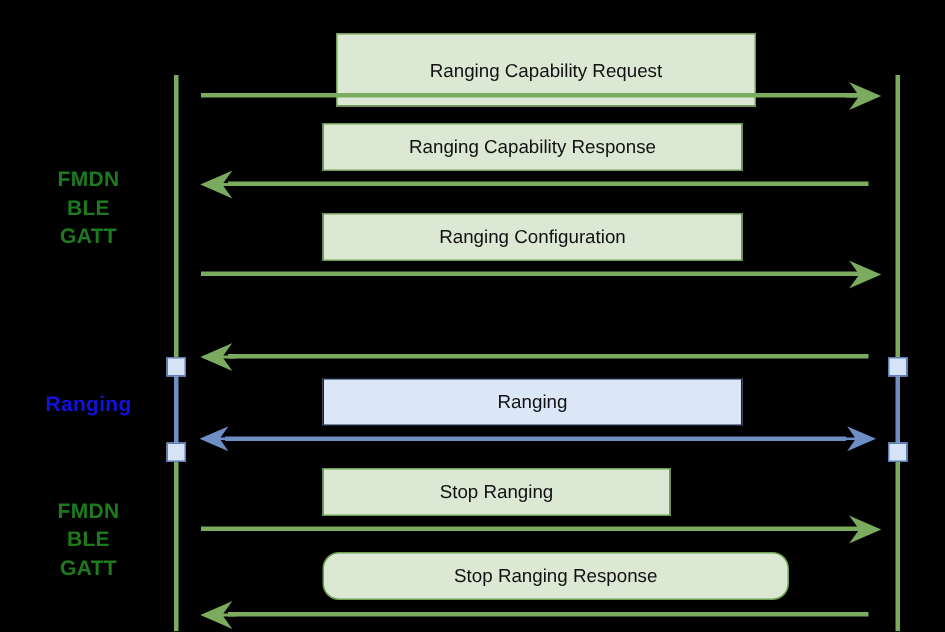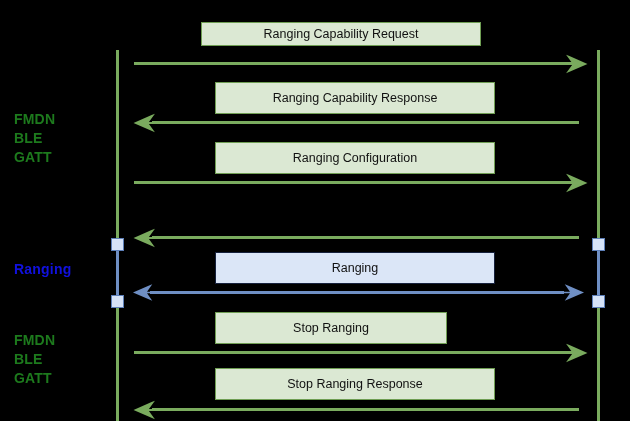--- a/index.html
+++ b/index.html
@@ -36,20 +36,21 @@
     width: 13px;
     height: 13px;
     background: #d6e3f7;
     border: 1.5px solid #5d7fb8;
     box-sizing: border-box;
   }
 
   
   .phase-label {
     position: absolute;
+    text-align: center;
     line-height: 19px;
     font-size: 14px;
     font-weight: bold;
     letter-spacing: 0.2px;
     white-space: pre-line;
   }
   .phase-green { color: #1d7a1d; }
   .phase-blue  { color: #1111e0; }
 
   
@@ -103,21 +104,21 @@
   <div class="phase-label phase-green" style="left:14px; top:110px; width:90px;">FMDN
 BLE
 GATT</div>
 
   <div class="phase-label phase-blue" style="left:14px; top:260px; width:90px;">Ranging</div>
 
   <div class="phase-label phase-green" style="left:14px; top:331px; width:90px;">FMDN
 BLE
 GATT</div>
 
-  <div class="msg-box green" style="left:201px; top:22px; width:280px; height:24px;">Ranging Capability Request</div>
+  <div class="msg-box green" style="left:224px; top:22px; width:280px; height:49px;">Ranging Capability Request</div>
   <div class="arrow-line green" style="left:134px; top:62px; width:445px;"></div>
   <svg class="head-svg" style="left:563px; top:54px;" width="24" height="20" viewBox="0 0 24 20">
     <path d="M1 10 L22 10 M6 3 L22 10 L6 17 L11 10 Z" fill="#7aab5e" stroke="#7aab5e" stroke-width="2"></path>
   </svg>
 
   <div class="msg-box green" style="left:215px; top:82px; width:280px; height:32px;">Ranging Capability Response</div>
   <div class="arrow-line green" style="left:152px; top:121px; width:427px;"></div>
   <svg class="head-svg" style="left:134px; top:113px;" width="24" height="20" viewBox="0 0 24 20">
     <path d="M23 10 L2 10 M18 3 L2 10 L18 17 L13 10 Z" fill="#7aab5e" stroke="#7aab5e" stroke-width="2"></path>
   </svg>
@@ -141,19 +142,19 @@
   <svg class="head-svg" style="left:562px; top:283px;" width="22" height="19" viewBox="0 0 22 19">
     <path d="M1 9.5 L20 9.5 M5 3 L20 9.5 L5 16 L9.5 9.5 Z" fill="#6f8fc4" stroke="#6f8fc4" stroke-width="1.6"></path>
   </svg>
 
   <div class="msg-box green" style="left:215px; top:312px; width:232px; height:32px;">Stop Ranging</div>
   <div class="arrow-line green" style="left:134px; top:351px; width:445px;"></div>
   <svg class="head-svg" style="left:563px; top:343px;" width="24" height="20" viewBox="0 0 24 20">
     <path d="M1 10 L22 10 M6 3 L22 10 L6 17 L11 10 Z" fill="#7aab5e" stroke="#7aab5e" stroke-width="2"></path>
   </svg>
 
-  <div class="msg-box green" style="left:215px; top:368px; width:280px; height:32px;">Stop Ranging Response</div>
+  <div class="msg-box green" style="left:215px; top:368px; width:311px; height:32px;border-radius:11px;">Stop Ranging Response</div>
   <div class="arrow-line green" style="left:152px; top:408px; width:427px;"></div>
   <svg class="head-svg" style="left:134px; top:400px;" width="24" height="20" viewBox="0 0 24 20">
     <path d="M23 10 L2 10 M18 3 L2 10 L18 17 L13 10 Z" fill="#7aab5e" stroke="#7aab5e" stroke-width="2"></path>
   </svg>
 
 </div>
 
 </body></html>

